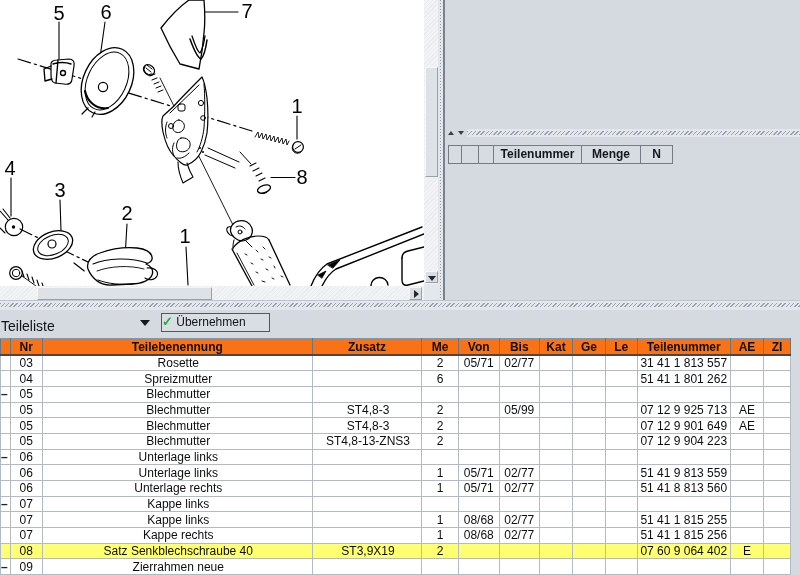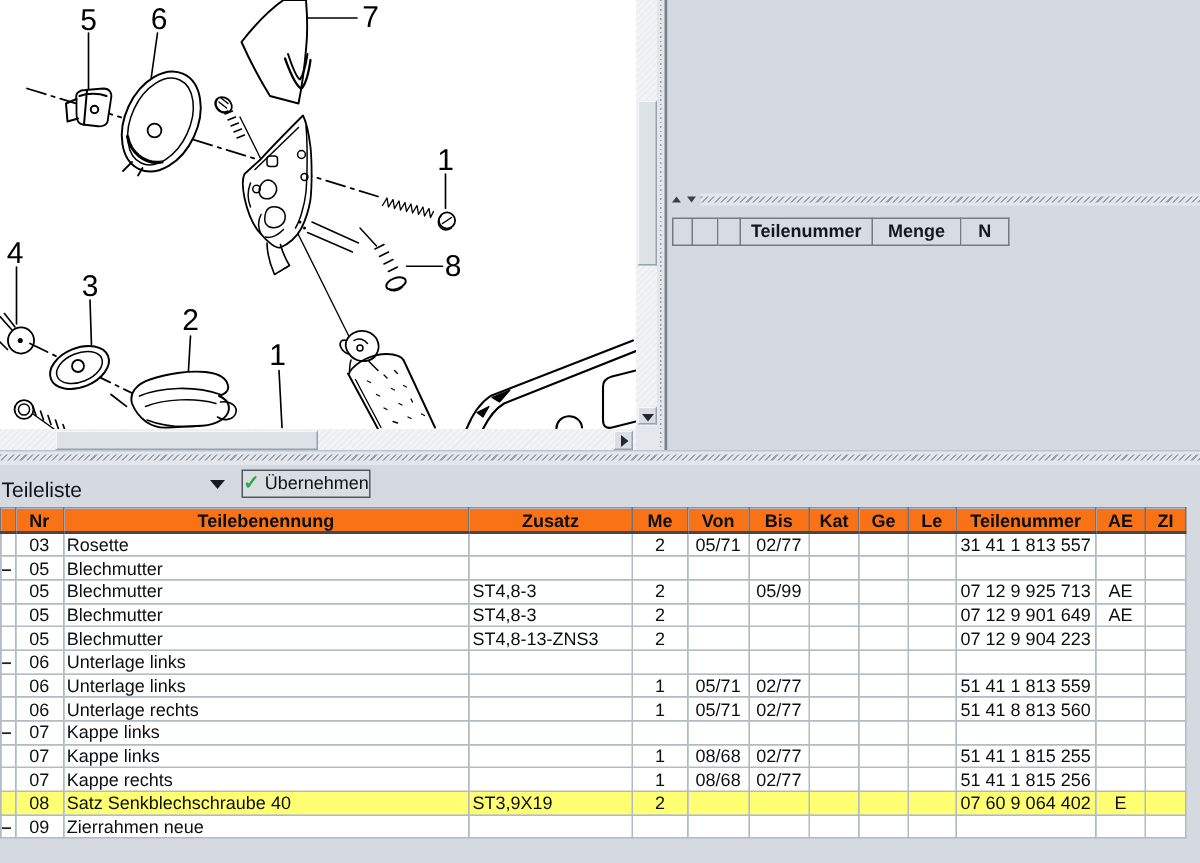--- a/index.html
+++ b/index.html
@@ -39,33 +39,33 @@
  border:1px solid #737b85;border-left:none;line-height:17px;text-align:center;
  font-weight:bold;font-size:12px;color:#14181c}
 .hfirst{border-left:1px solid #737b85}
 
 #toolbar{left:0;top:310px;width:800px;height:28px;background:#d5dae0}
 #tlabel{left:1px;top:318px;font-size:14px;color:#101418}
 #combo{left:51px;top:313px;width:105px;height:19px;background:#dde1e6;border:1px solid #51585f;
  font-size:12px;color:#101418;line-height:17px;padding-left:2px}
 #cbarrow{left:140px;top:320px;border-left:5px solid rgba(0,0,0,0);border-right:5px solid rgba(0,0,0,0);
  border-top:6px solid #16191d}
-#btn{left:161px;top:313px;width:86px;height:19px;background:#d9dee3;border:1px solid #51585f;
- font-size:12px;color:#101418;line-height:16px;text-align:center}
+#btn{left:161px;top:313px;width:109px;height:19px;background:#d9dee3;border:1px solid #51585f;
+ font-size:12px;color:#101418;line-height:16px;}
 #btn .chk{color:#28aa46;font-weight:bold;font-size:13px}
 
 #bt{left:0;top:338px;width:791px;height:237px;font-size:12px}
 table{border-collapse:collapse;table-layout:fixed;width:790px}
 td,th{overflow:hidden;white-space:nowrap;padding:0;height:15.7px;
  border:1px solid #b3bac2;font-size:12px;color:#0c0e10;background:#fff}
 thead th{background:#f97316;border:1px solid #6d757f;border-top:1px solid #8b939d;
  border-bottom:2px solid #42484e;height:16.5px;font-size:12px}
 tbody tr:first-child td{border-top:none}
 td{vertical-align:middle}
-.L{text-align:left;padding-left:2px}
+.L{text-align:center;padding-left:2px}
 .C{text-align:center}
 .hl td{background:#ffff72}
 .dash{font-weight:bold;color:#222}
 </style></head>
 <body>
 <div id="stage">
   <div class="abs" id="draw">
   <svg width="424" height="286" viewBox="0 0 424 286" fill="none" stroke="#000" stroke-width="1.35" stroke-linecap="round" stroke-linejoin="round">
     <g fill="#000" stroke="none" font-size="20px" font-family="Liberation Sans" text-anchor="middle">
       <text x="59" y="20">5</text>
@@ -254,20 +254,35 @@
             <td class="C">05/71</td>
             <td class="C">02/77</td>
             <td></td>
             <td></td>
             <td></td>
             <td class="C">31 41 1 813 557</td>
             <td class="C"></td>
             <td></td>
           </tr>
   <tr>
+            <td></td>
+            <td class="C">04</td>
+            <td class="L">Spreizmutter</td>
+            <td class="L"></td>
+            <td class="C">6</td>
+            <td class="C"></td>
+            <td class="C"></td>
+            <td></td>
+            <td></td>
+            <td></td>
+            <td class="C">51 41 1 801 262</td>
+            <td class="C"></td>
+            <td></td>
+          </tr>
+  <tr>
             <td class="dash">–</td>
             <td class="C">05</td>
             <td class="L">Blechmutter</td>
             <td class="L"></td>
             <td class="C"></td>
             <td class="C"></td>
             <td class="C"></td>
             <td></td>
             <td></td>
             <td></td>
@@ -339,21 +354,21 @@
             <td></td>
             <td class="C">06</td>
             <td class="L">Unterlage links</td>
             <td class="L"></td>
             <td class="C">1</td>
             <td class="C">05/71</td>
             <td class="C">02/77</td>
             <td></td>
             <td></td>
             <td></td>
-            <td class="C">51 41 1 813 559</td>
+            <td class="C">51 41 9 813 559</td>
             <td class="C"></td>
             <td></td>
           </tr>
   <tr>
             <td></td>
             <td class="C">06</td>
             <td class="L">Unterlage rechts</td>
             <td class="L"></td>
             <td class="C">1</td>
             <td class="C">05/71</td>

